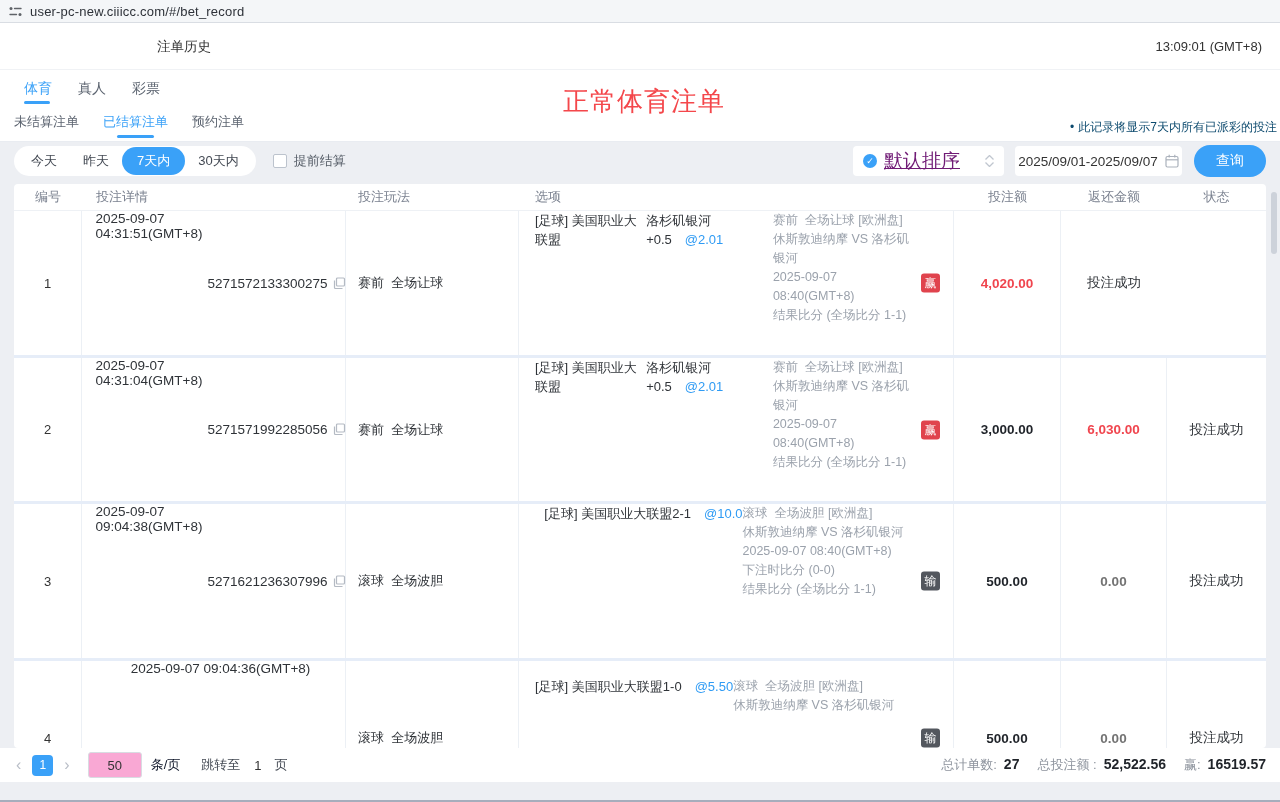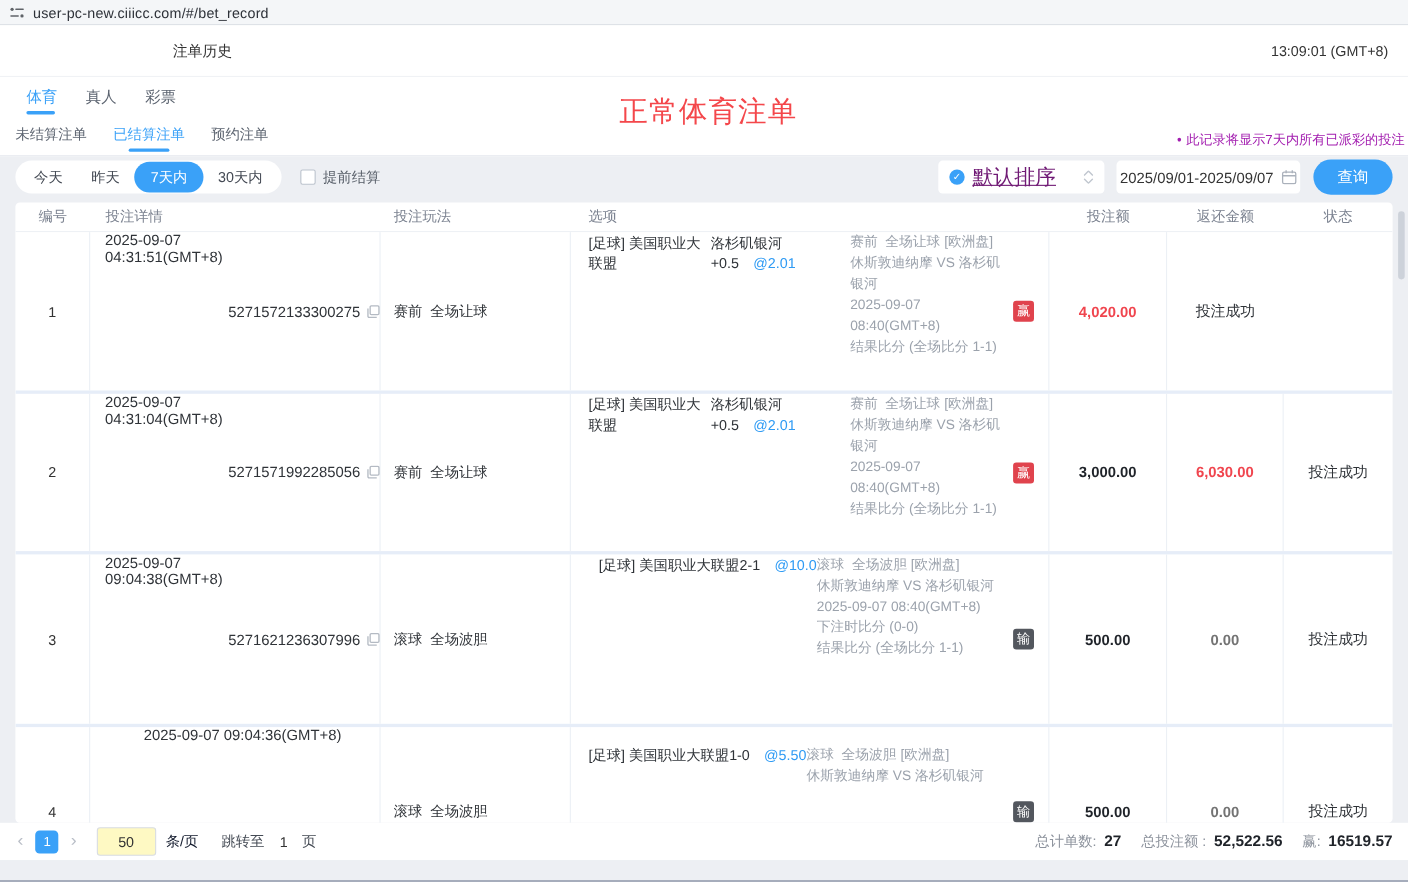--- a/index.html
+++ b/index.html
@@ -20,21 +20,21 @@
   .tabsarea { height:72px; background:#fff; position:relative; border-bottom:1px solid #e9ecf1; }
   .maintabs { display:flex; padding:10px 0 0 24px; gap:26px; }
   .maintab { font-size:14px; color:#5c6470; cursor:pointer; padding-bottom:6px; position:relative; }
   .maintab.active { color:#3aa1f8; }
   .maintab.active::after { content:""; position:absolute; left:0; right:2px; bottom:0; height:3px; border-radius:2px; background:#3aa1f8; }
   .subtabs { display:flex; padding:9px 0 0 14px; gap:24px; }
   .subtab { font-size:13px; color:#5c6470; cursor:pointer; padding-bottom:7px; position:relative; }
   .subtab.active { color:#3aa1f8; }
   .subtab.active::after { content:""; position:absolute; left:14px; right:14px; bottom:0; height:3px; border-radius:2px; background:#3aa1f8; }
   .annotation { position:absolute; left:563px; top:14px; font-size:26px; color:#f4474b; letter-spacing:1px; }
-  .notice { position:absolute; right:3px; bottom:5px; font-size:12px; color:#a21caf; }
+  .notice { position:absolute; right:3px; bottom:5px; font-size:12px; color:#0c4a6e; }
   .notice .bullet { margin-right:4px; }
 
   
   .main { height:660px; background:#edeff3; position:relative; padding-top:4px; }
 
   
   .filterrow { height:30px; margin:0 14px; display:flex; align-items:center; }
   .rangegroup { background:#fff; border-radius:16px; height:30px; display:flex; align-items:center; padding:0 4px; }
   .rangebtn { height:30px; line-height:30px; padding:0 13px; font-size:13px; color:#444a54; cursor:pointer; border-radius:15px; }
   .rangebtn.active { background:#3aa1f8; color:#fff; height:28px; line-height:28px; padding:0 15px; }
@@ -80,21 +80,21 @@
   .cell-amount { font-weight:700; color:#1f2329; }
   .cell-refund { font-weight:700; }
   .cell-refund .red { color:#f0454e; }
   .cell-refund .dark { color:#737373; }
   .cell-status { color:#2f3338; }
 
   
   .footerbar { height:34px; background:#fff; display:flex; align-items:center; padding:0 14px; }
   .pag-arrow { color:#b9bec7; font-size:16px; line-height:20px; cursor:pointer; padding:0 2px; }
   .pag-page { width:21px; height:21px; background:#3aa1f8; border-radius:4px; color:#fff; font-size:12px; display:flex; align-items:center; justify-content:center; margin:0 9px; cursor:pointer; }
-  .sizeinput { width:54px; height:26px; border:1px solid #d8dce2; border-radius:3px; background:#fef9c3; text-align:center; font-size:13px; color:#333; margin-left:16px; font-family:inherit; }
+  .sizeinput { width:54px; height:26px; border:1px solid #d8dce2; border-radius:3px; background:#f9a8d4; text-align:center; font-size:13px; color:#333; margin-left:16px; font-family:inherit; }
   .perlabel { font-size:13px; color:#0f172a; margin-left:9px; }
   .jumplabel { font-size:13px; color:#444a54; margin-left:21px; }
   .jumpval { font-size:13px; color:#333; margin-left:14px; }
   .pageunit { font-size:13px; color:#444a54; margin-left:13px; }
   .summary { display:flex; align-items:center; gap:18px; }
   .sumgroup { display:flex; align-items:baseline; gap:7px; }
   .sumlabel { font-size:13px; color:#8d939d; }
   .sumval { font-size:14px; font-weight:700; color:#1f2329; }
 
   .bottomstrip { height:20px; background:#edeff3; position:relative; }

